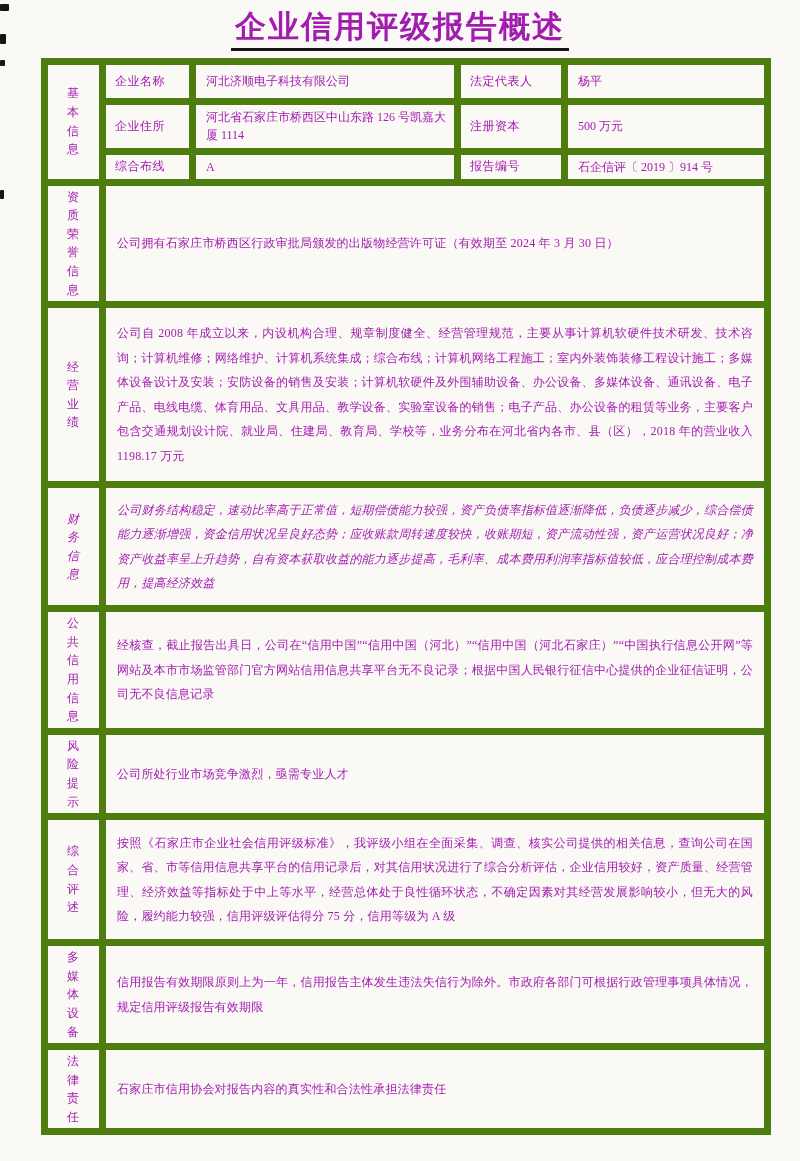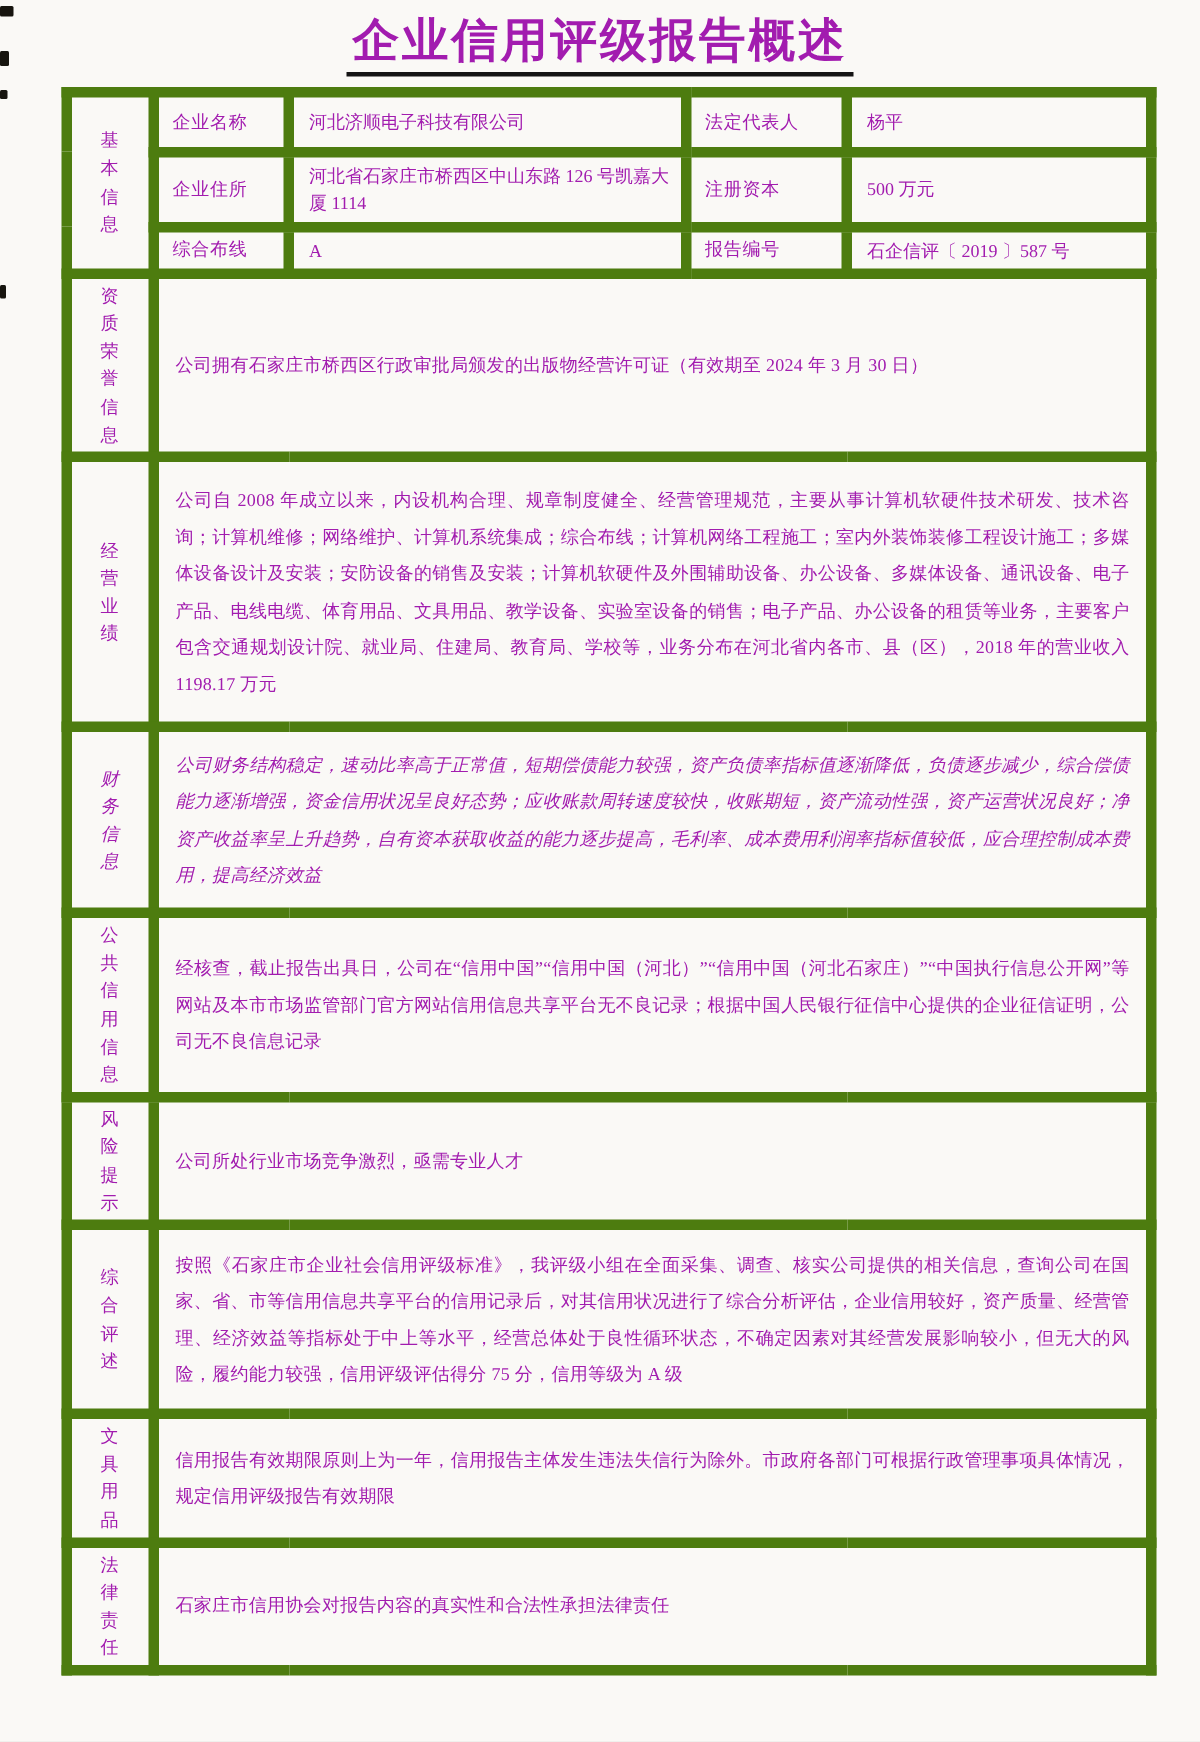--- a/index.html
+++ b/index.html
@@ -95,21 +95,21 @@
     <tr class="r2">
       <td class="key">企业住所</td>
       <td class="val">河北省石家庄市桥西区中山东路 126 号凯嘉大厦 1114</td>
       <td class="key">注册资本</td>
       <td class="val">500 万元</td>
     </tr>
     <tr class="r3">
       <td class="key">综合布线</td>
       <td class="val">A</td>
       <td class="key">报告编号</td>
-      <td class="val">石企信评〔 2019 〕587 号</td>
+      <td class="val">石企信评〔 2019 〕914 号</td>
     </tr>
 
     <tr class="sec-qual">
       <td class="vlab">
         <div class="vtxt">资质荣誉信息</div>
       </td>
       <td class="content" colspan="4">公司拥有石家庄市桥西区行政审批局颁发的出版物经营许可证（有效期至 2024 年 3 月 30 日）</td>
     </tr>
     <tr class="sec-biz">
       <td class="vlab">
@@ -136,21 +136,21 @@
       <td class="content" colspan="4">公司所处行业市场竞争激烈，亟需专业人才</td>
     </tr>
     <tr class="sec-rev">
       <td class="vlab">
         <div class="vtxt">综合评述</div>
       </td>
       <td class="content" colspan="4">按照《石家庄市企业社会信用评级标准》，我评级小组在全面采集、调查、核实公司提供的相关信息，查询公司在国家、省、市等信用信息共享平台的信用记录后，对其信用状况进行了综合分析评估，企业信用较好，资产质量、经营管理、经济效益等指标处于中上等水平，经营总体处于良性循环状态，不确定因素对其经营发展影响较小，但无大的风险，履约能力较强，信用评级评估得分 75 分，信用等级为 A 级</td>
     </tr>
     <tr class="sec-valid">
       <td class="vlab">
-        <div class="vtxt">文具用品</div>
+        <div class="vtxt">多媒体设备</div>
       </td>
       <td class="content" colspan="4">信用报告有效期限原则上为一年，信用报告主体发生违法失信行为除外。市政府各部门可根据行政管理事项具体情况，规定信用评级报告有效期限</td>
     </tr>
     <tr class="sec-legal">
       <td class="vlab">
         <div class="vtxt">法律责任</div>
       </td>
       <td class="content" colspan="4">石家庄市信用协会对报告内容的真实性和合法性承担法律责任</td>
     </tr>
   </tbody>

